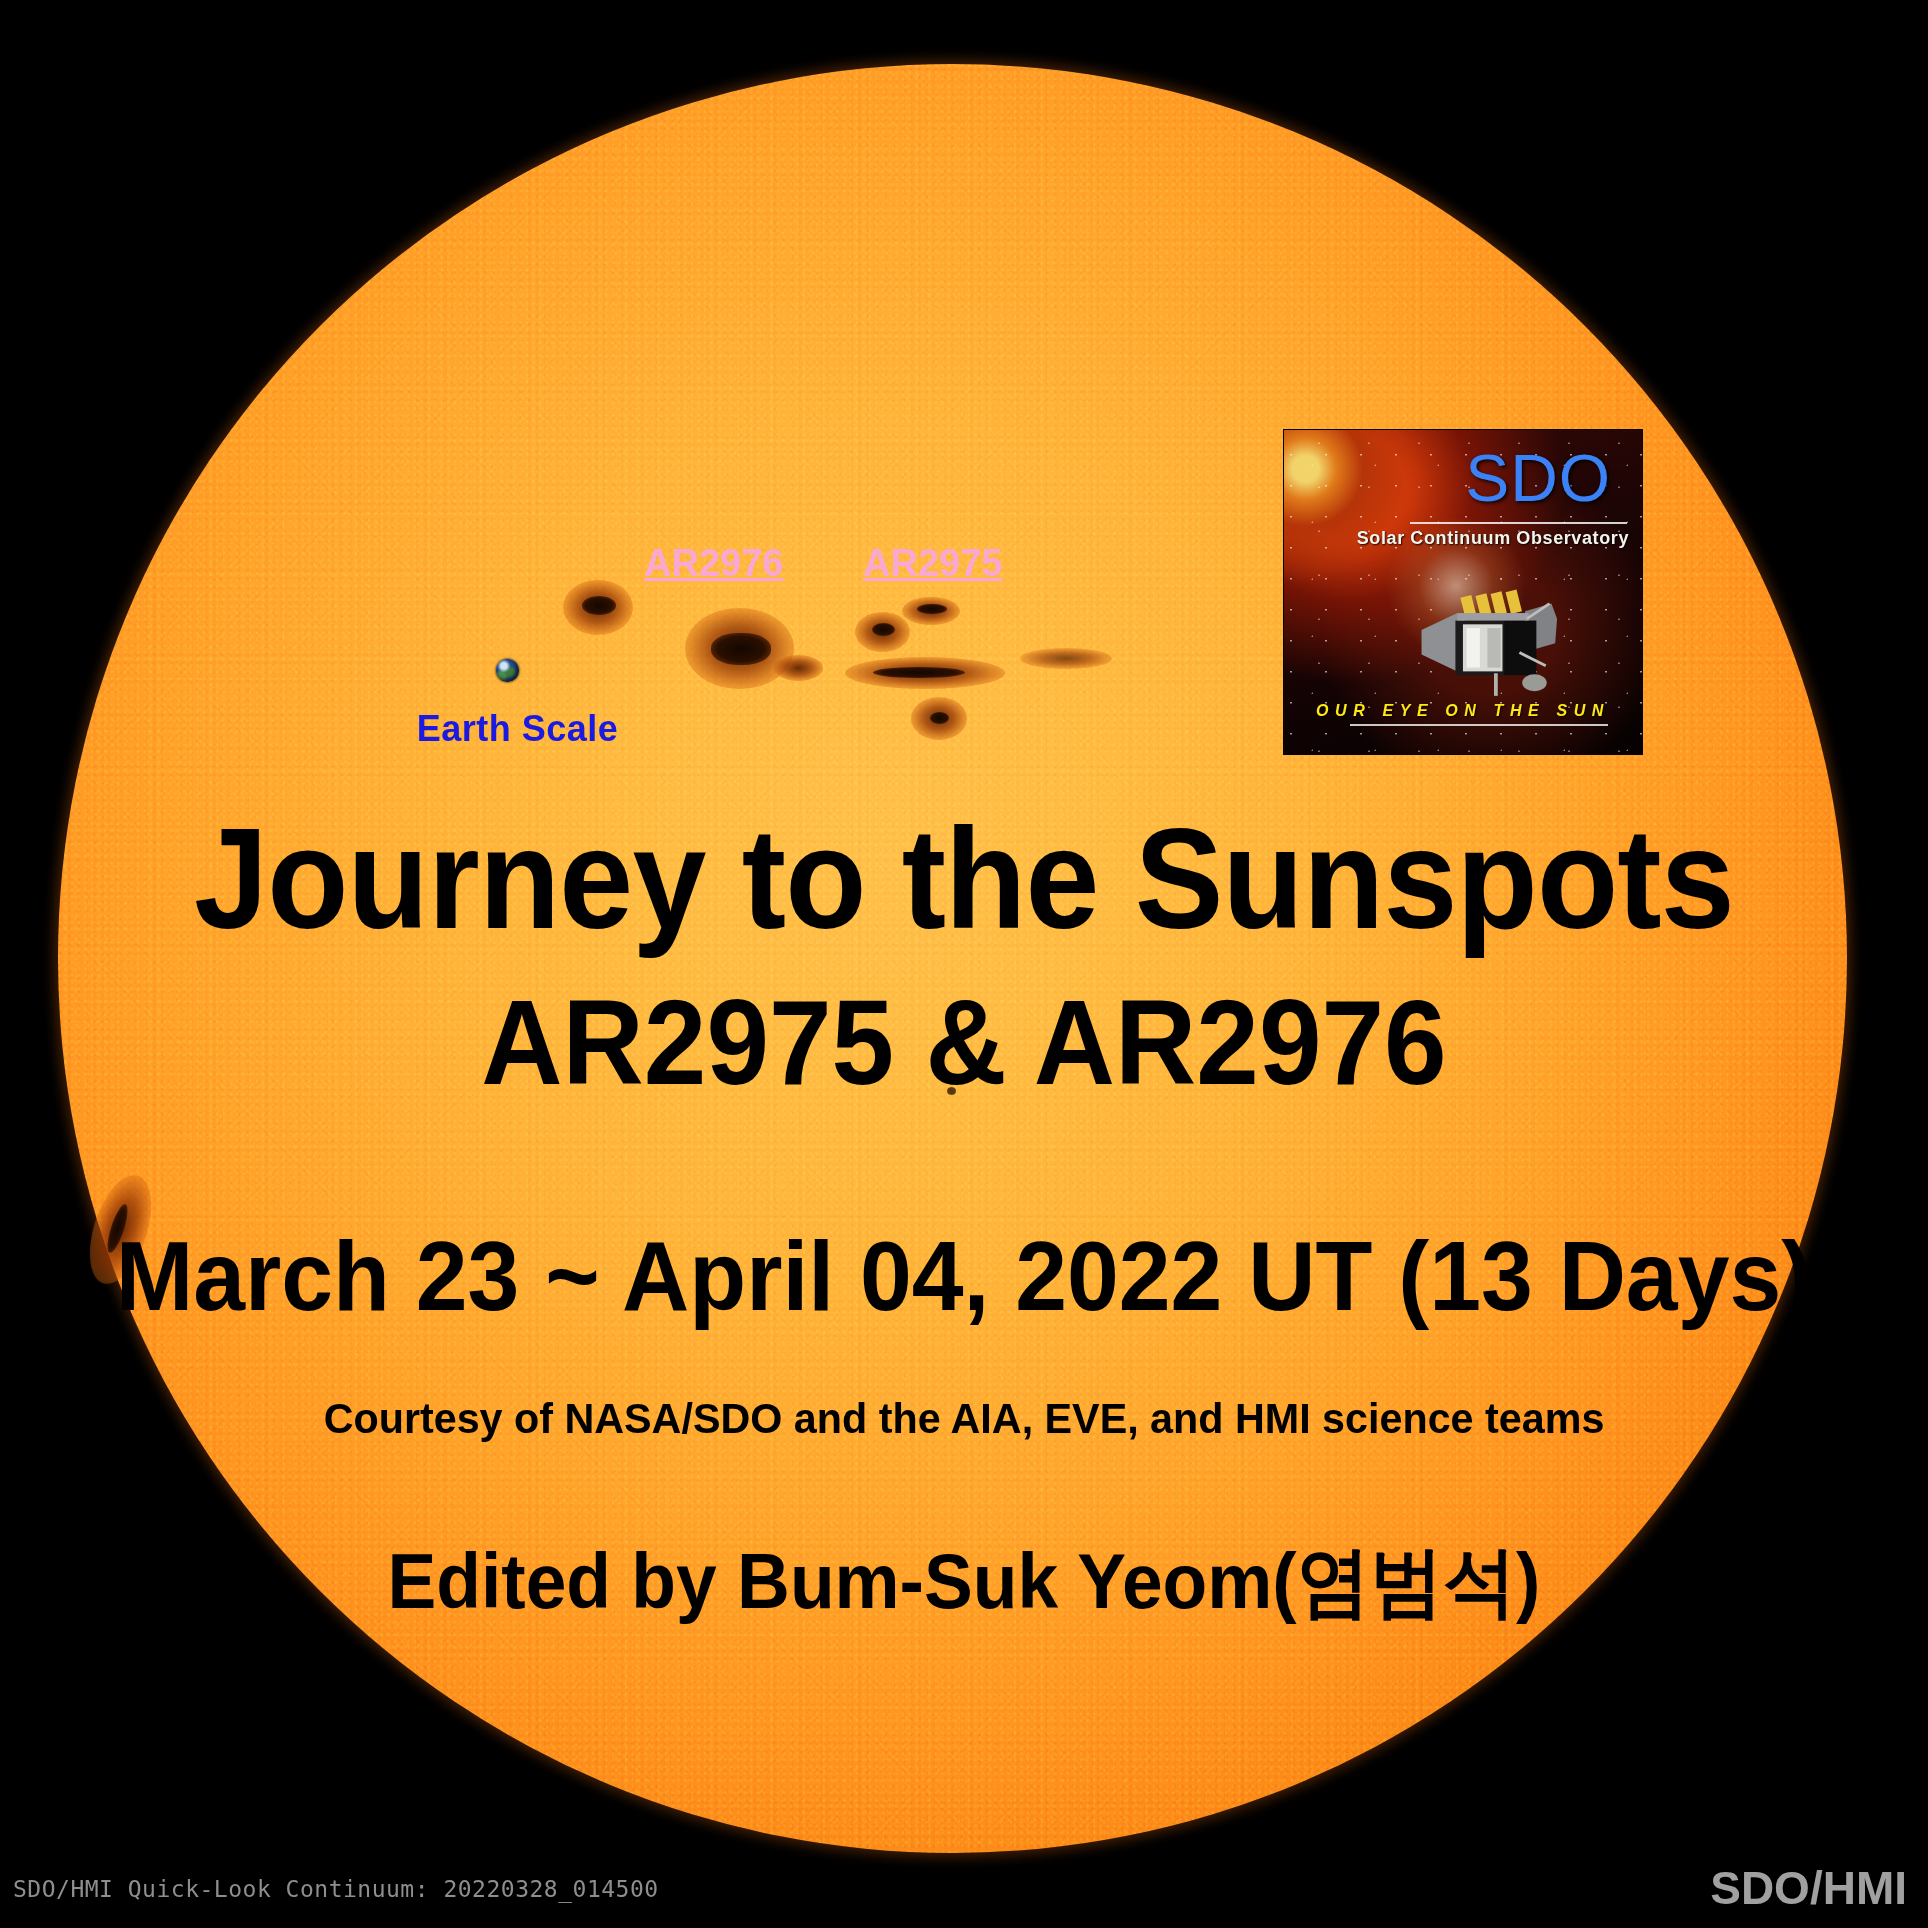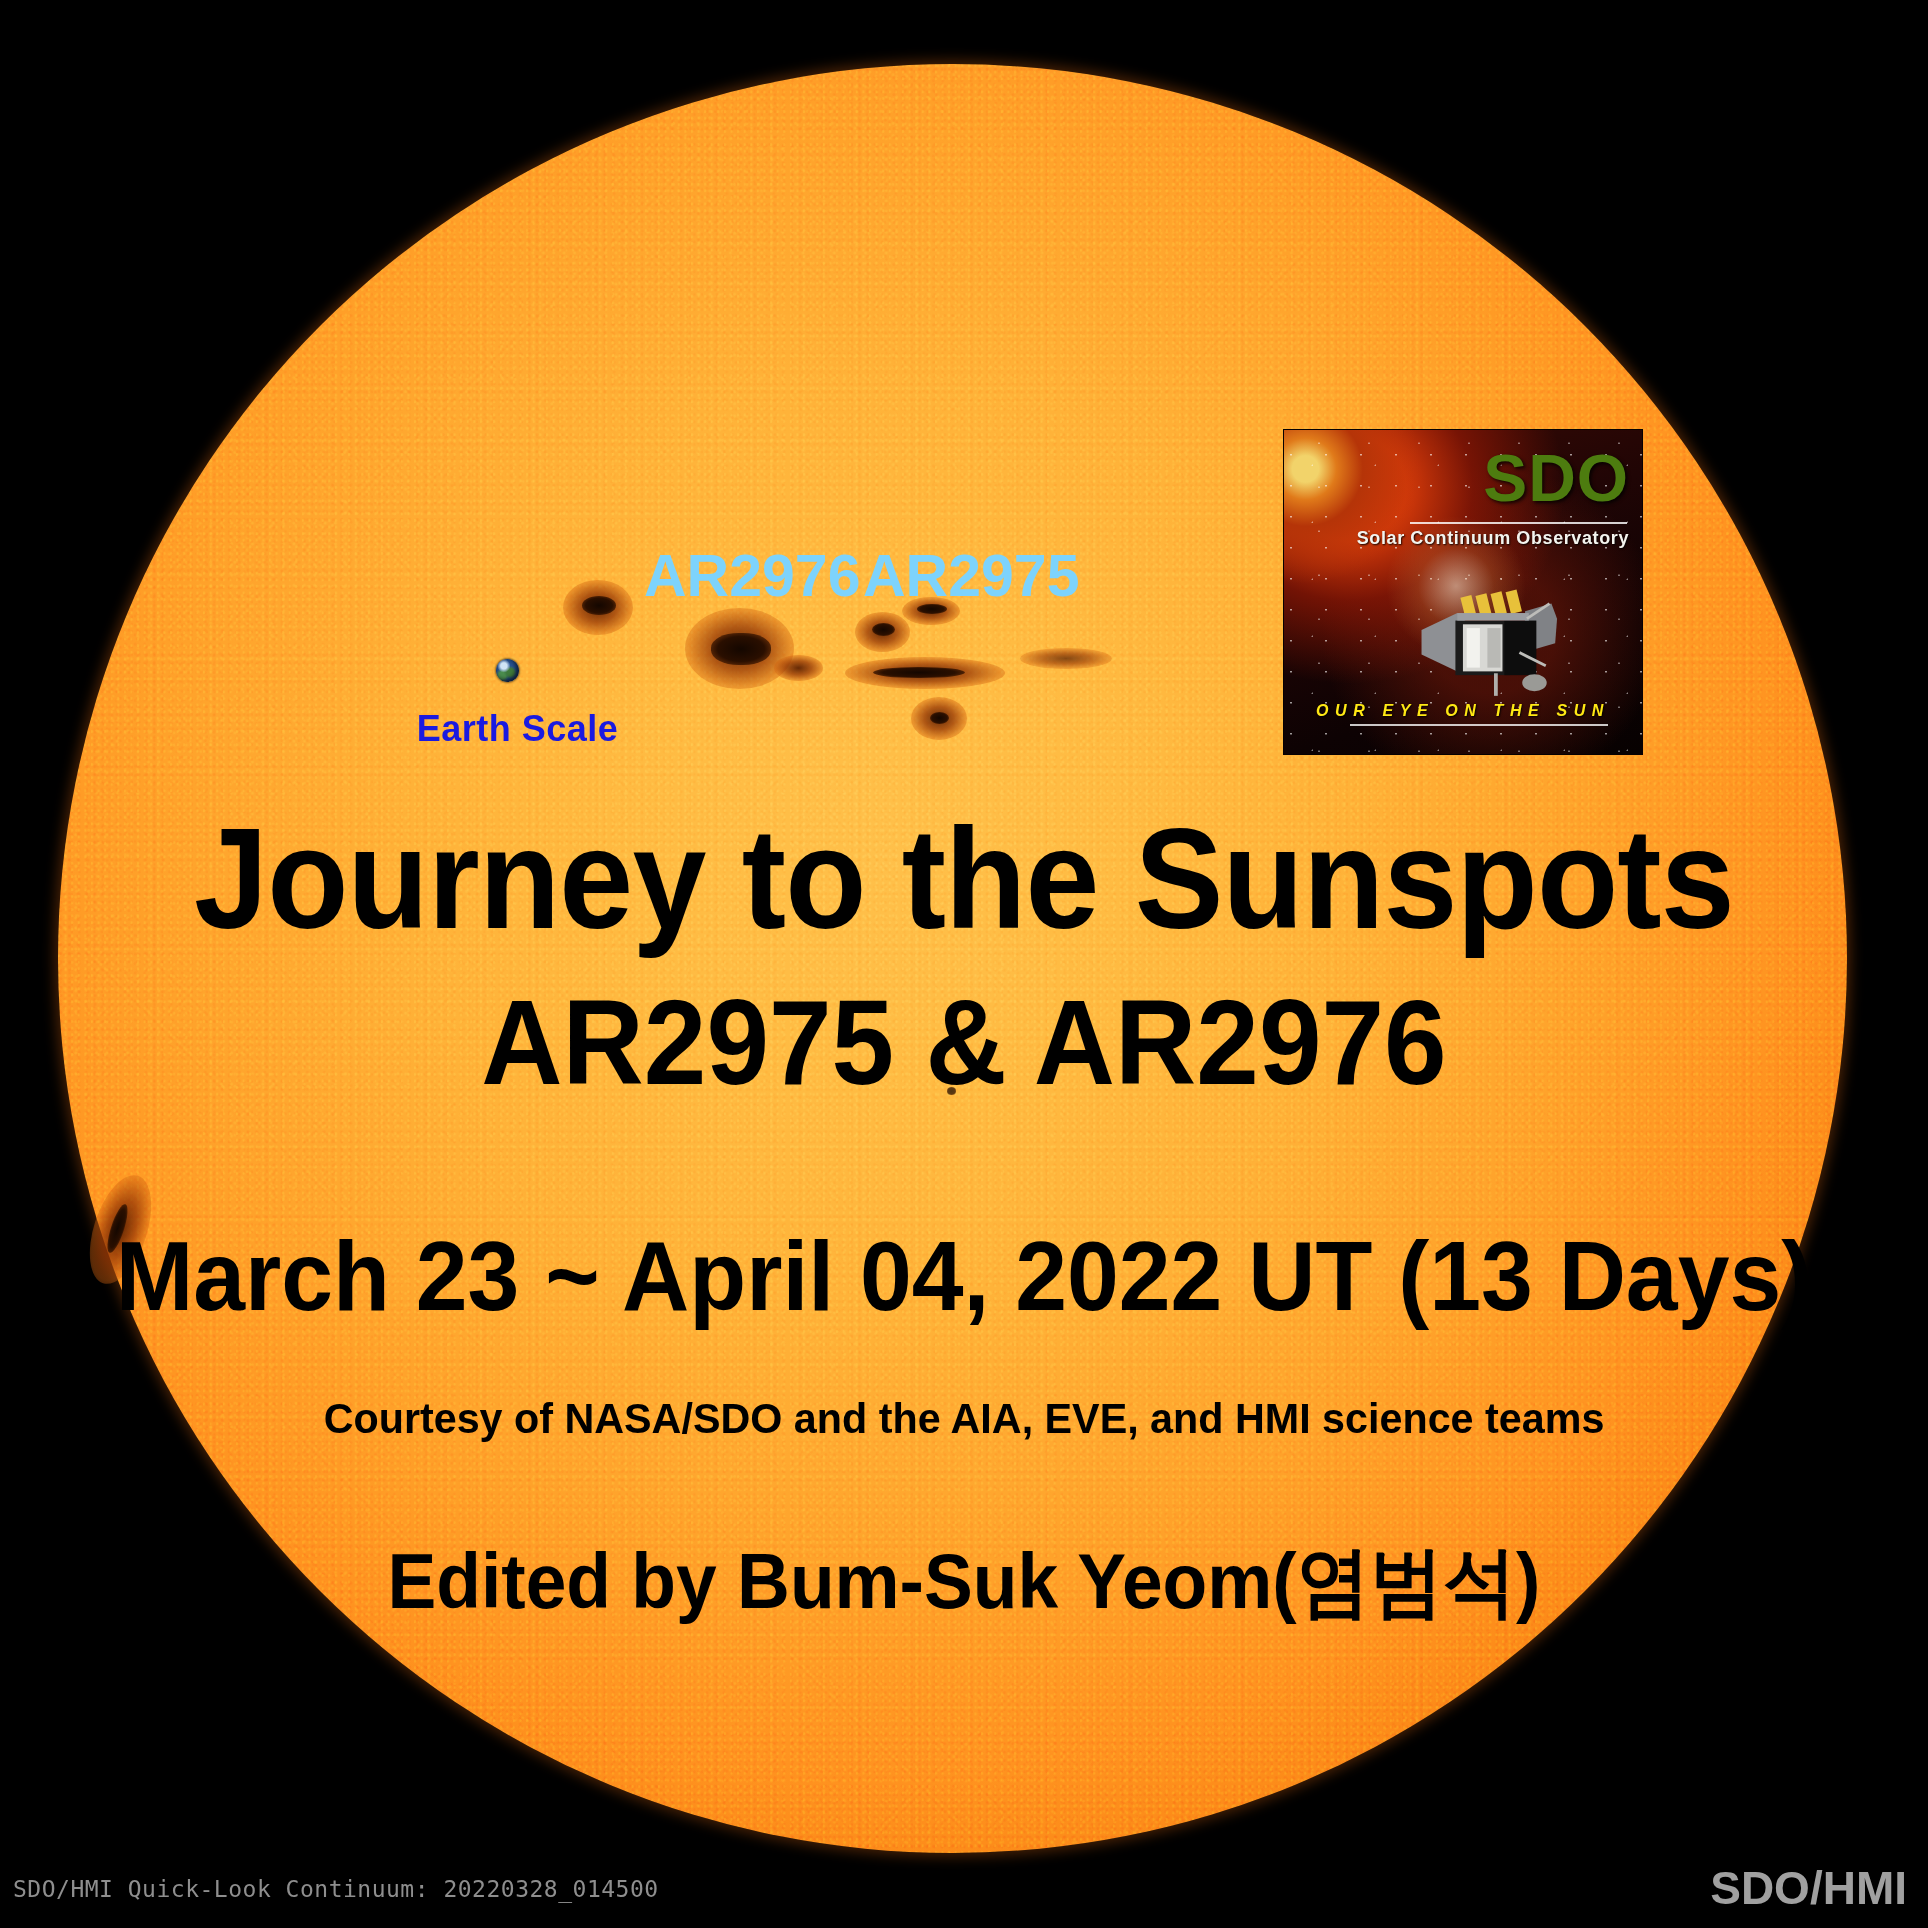--- a/index.html
+++ b/index.html
@@ -108,24 +108,25 @@
     color: #1a1ae0;
     font-size: 36px;
     font-weight: bold;
     letter-spacing: 0.5px;
     white-space: nowrap;
   }
 
   
   .ar-label {
     position: absolute;
-    color: #7dd3fc;
-    font-size: 59px;
+    color: #f9a8d4;
+    font-size: 38px;
     font-weight: 600;
     white-space: nowrap;
+    text-decoration: underline;
   }
   #ar-label-2976 { left: 644px; top: 542px; }
   #ar-label-2975 { left: 863px; top: 542px; }
 
   
   #sdo-badge {
     position: absolute;
     left: 1283px;
     top: 429px;
     width: 358px;
@@ -153,24 +154,24 @@
   }
   #sdo-glow {
     position: absolute;
     left: 48%; top: 48%;
     width: 141px; height: 141px;
     transform: translate(-50%,-50%);
     background: radial-gradient(circle, rgba(255,240,210,0.55) 0%, rgba(255,180,90,0.18) 38%, rgba(255,140,40,0) 70%);
   }
   #sdo-title {
     position: absolute;
-    right: 13px; top: 17px;
-    color: #4d7c0f;
+    right: 31px; top: 17px;
+    color: #3b82f6;
     font-size: 66px;
-    font-weight: bold;
+    font-weight: normal;
     letter-spacing: 0.9px;
     line-height: 0.95;
     text-shadow: 1.9px 1.9px 3.8px rgba(0,0,0,.8);
   }
   #sdo-rule-top {
     position: absolute;
     right: 15px; top: 92px;
     width: 217px; height: 1.9px;
     background: rgba(255,255,255,.82);
   }

